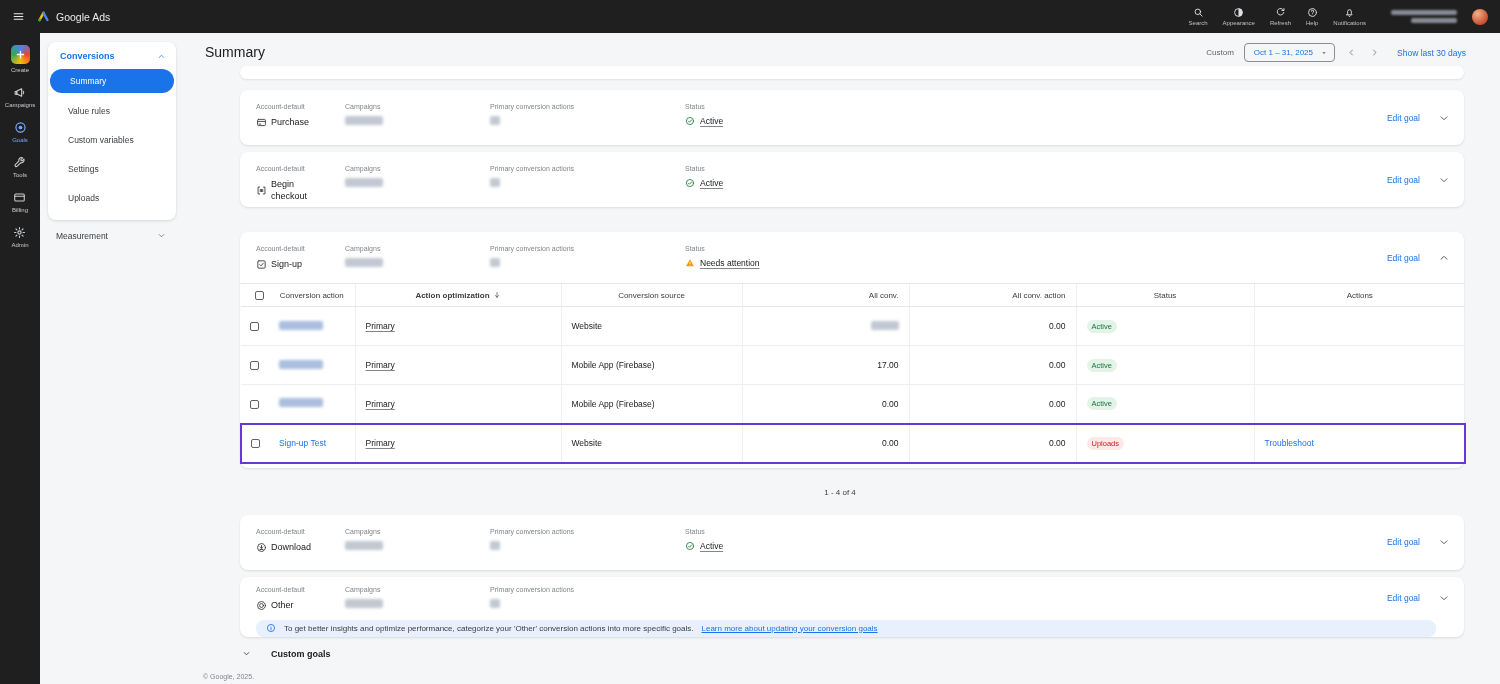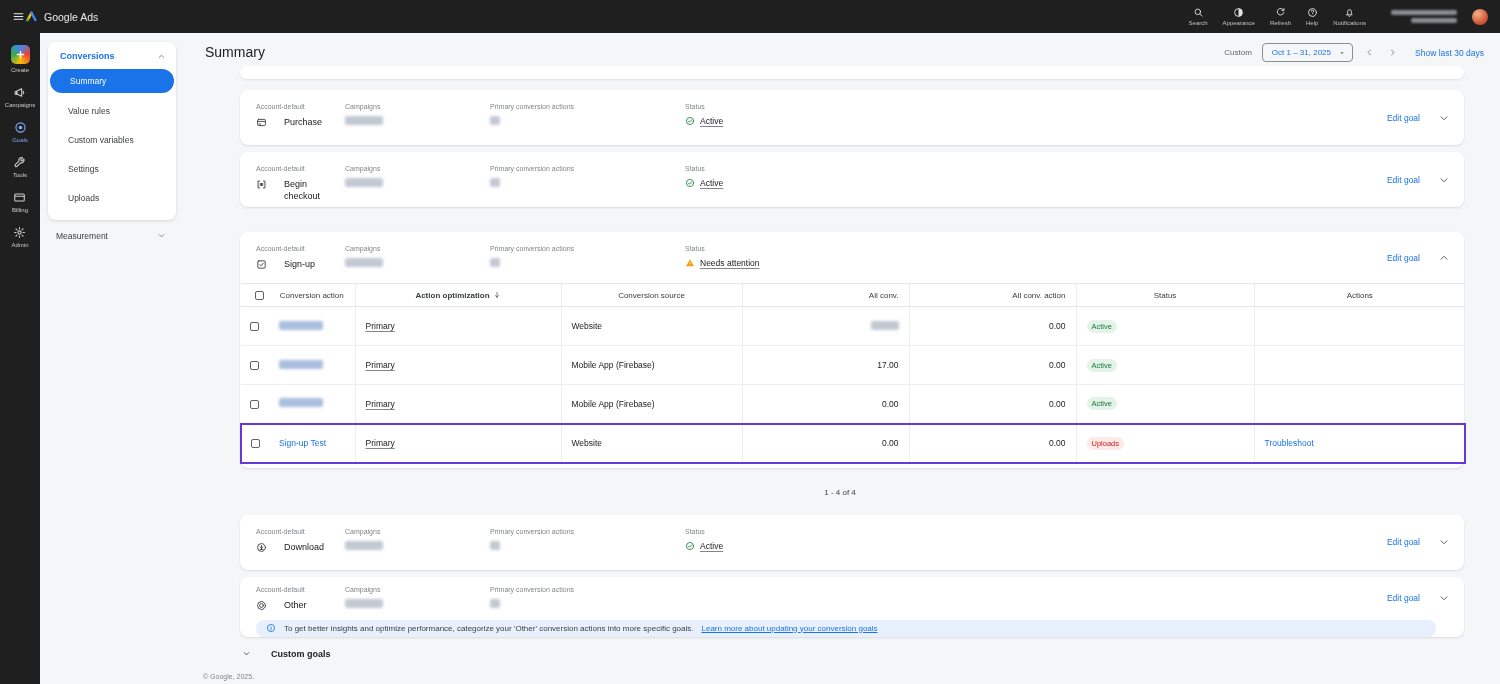--- a/index.html
+++ b/index.html
@@ -17,21 +17,21 @@
   }
   *{box-sizing:border-box;margin:0;padding:0}
   html,body{overflow:hidden}
   body{width:1500px;height:684px;font-family:"Liberation Sans","DejaVu Sans",sans-serif;background:var(--c-page-bg);color:#202124}
   .page{position:relative;width:1500px;height:684px;overflow:hidden}
   .icon{display:inline-flex;line-height:0}
   .icon svg{display:block}
 
   
   .topbar{position:absolute;top:0;left:0;right:0;height:33px;background:var(--c-topbar-bg);display:flex;align-items:center;padding:0 12px;z-index:6}
-  .tb-left{display:flex;align-items:flex-start;gap:0}
+  .tb-left{display:flex;align-items:flex-start;gap:12px}
   .hamburger{color:#e8eaed;cursor:pointer}
   .hamburger svg{width:13px;height:13px}
   .brand{display:flex;align-items:center;gap:6px;color:#e8eaed;font-size:10.5px}
   .brand-logo svg{width:13px;height:13px}
   .tb-right{margin-left:auto;display:flex;align-items:center;gap:15px}
   .tb-item{display:flex;flex-direction:column;align-items:center;gap:2px;color:#dfe1e5;cursor:pointer}
   .tb-item .icon svg{width:11px;height:11px}
   .tb-label{font-size:6px;color:#bdc1c6;white-space:nowrap}
   .account{display:flex;flex-direction:column;align-items:flex-end;gap:3px;margin-left:10px;cursor:pointer}
   .avatar{width:16px;height:16px;border-radius:50%;background:radial-gradient(circle at 35% 30%,#f2b186,#c94f2f 70%);cursor:pointer;flex:none}
@@ -48,21 +48,21 @@
   .sidenav{position:absolute;left:48px;top:42px;width:128px;background:#fff;border-radius:8px;box-shadow:0 1px 3px rgba(60,64,67,.18);padding-bottom:8px;z-index:2}
   .sn-header{display:flex;align-items:center;justify-content:space-between;padding:9px 10px 8px 12px;color:var(--c-accent);font-size:9px;font-weight:700;cursor:pointer}
   .sn-chev svg{width:9px;height:9px}
   .sn-item{height:29px;display:flex;align-items:center;padding-left:20px;font-size:8.5px;color:#3c4043;cursor:pointer}
   .sn-item.active{height:24px;margin:0 2px 3px 2px;border-radius:12px;background:var(--c-accent);color:#fff;font-weight:500}
   .measurement{position:absolute;left:48px;top:226px;width:128px;height:19px;display:flex;align-items:center;justify-content:space-between;padding:0 10px 0 8px;font-size:8.5px;font-weight:500;color:#3c4043;cursor:pointer;z-index:2}
   .measurement .sn-chev{color:#5f6368}
 
   
   .page-title{position:absolute;left:205px;top:44px;font-size:14px;font-weight:400;color:#202124}
-  .toolbar{position:absolute;right:16px;top:43px;display:flex;align-items:center;gap:10px;z-index:3}
+  .toolbar{position:absolute;right:34px;top:43px;display:flex;align-items:center;gap:10px;z-index:3}
   .tb-custom{font-size:8px;color:#5f6368}
   .date-chip{display:flex;align-items:center;gap:7px;border:1px solid #8a8f94;border-radius:4px;padding:4px 6px 4px 9px;color:var(--c-accent);font-size:8px;font-weight:500;cursor:pointer;background:#fff0}
   .date-chip .caret{color:#5f6368}
   .caret svg{width:8px;height:8px}
   .nav-arrow{color:#5f6368;cursor:pointer;padding:2px}
   .nav-arrow svg{width:9px;height:9px}
   .show-link{font-size:8.5px;color:var(--c-accent);font-weight:500;cursor:pointer;margin-left:6px}
 
   
   .cards{position:absolute;left:240px;top:66px;width:1224px}
@@ -72,21 +72,21 @@
   .goal-card.expanded{padding-bottom:4px;margin-bottom:10px}
   .goal-head{position:relative;display:flex;align-items:flex-start;padding:13px 16px 0 16px;min-height:55px}
   .expanded .goal-head{min-height:51px}
   .tight .goal-head{min-height:42px;padding-top:9px}
   .gc-col{display:flex;flex-direction:column}
   .gc-label{font-size:7px;color:#80868b;margin-bottom:6px;white-space:nowrap}
   .gc-namecol{width:89px}
   .gc-campaigns{width:145px}
   .gc-primary{width:195px}
   .gc-status{flex:1}
-  .goal-title{display:flex;align-items:flex-start;gap:17px}
+  .goal-title{display:flex;align-items:center;gap:4px}
   .gicon{color:#3c4043;margin-top:1px}
   .gicon svg{width:11px;height:11px}
   .gname{font-size:9px;color:#202124;line-height:1.35;max-width:60px}
   .status-val{display:flex;align-items:center;gap:5px;font-size:8.5px;color:#202124}
   .sicon svg{width:10px;height:10px}
   .u-line{text-decoration:underline;text-decoration-color:#80868b;text-underline-offset:2px}
   .head-actions{position:absolute;right:14px;top:0;height:100%;display:flex;align-items:center;gap:18px}
   .edit-goal{font-size:8.5px;font-weight:500;color:var(--c-accent);cursor:pointer;white-space:nowrap}
   .chev{color:#5f6368;cursor:pointer}
   .chev svg{width:12px;height:12px}

